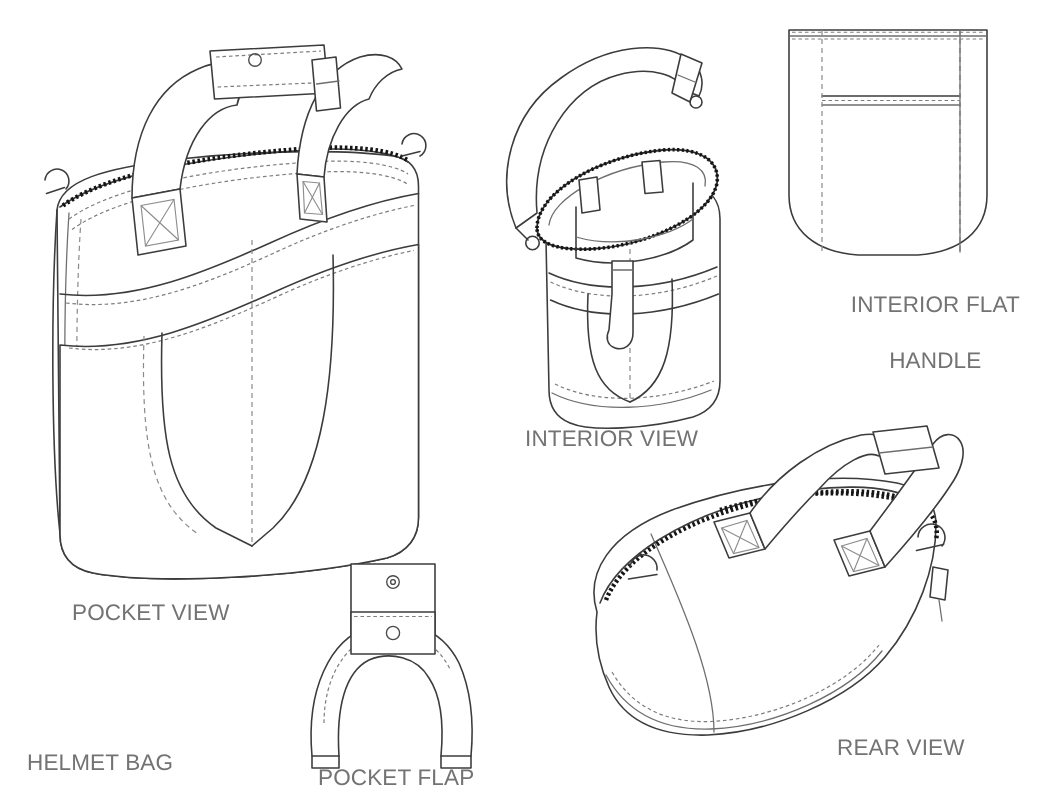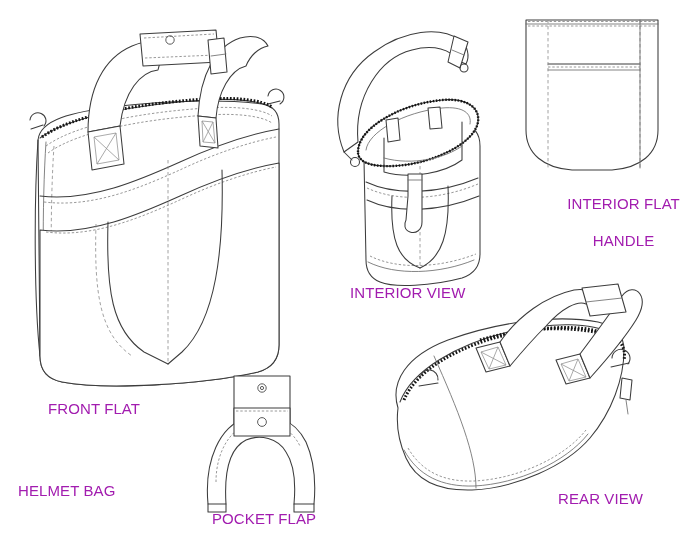--- a/index.html
+++ b/index.html
@@ -20,21 +20,21 @@
   #sheet svg {
     position: absolute;
     left: 0;
     top: 0;
   }
   .view-label {
     position: absolute;
     font-family: "Liberation Sans", sans-serif;
     font-size: 15px;
     letter-spacing: 0.1px;
-    color: #a21caf;
+    color: #737373;
     white-space: pre;
     line-height: 1.25;
   }
   .label-center { text-align: center; }
   
   .ln    { fill: none; stroke: #3c3c3c; stroke-width: 1.05; stroke-linejoin: round; stroke-linecap: round; }
   .ln-l  { fill: none; stroke: #6e6e6e; stroke-width: 0.85; stroke-linejoin: round; stroke-linecap: round; }
   .ln-h  { fill: none; stroke: #2b2b2b; stroke-width: 1.25; stroke-linejoin: round; stroke-linecap: round; }
   .fillw { fill: #ffffff; }
   .stitch{ fill: none; stroke: #7d7d7d; stroke-width: 0.8; stroke-dasharray: 2.4 1.9; stroke-linecap: butt; }
@@ -281,23 +281,23 @@
         C 266 54, 248 76, 230 96 Z"></path>
 
       <path class="fillw ln" d="M 222 6 L 258 2 L 266 30 L 230 34 Z"></path>
       <path class="ln-l" d="M 226 20 L 262 16"></path>
 
       <path class="fillw ln" d="M 262 96 L 272 98 L 270 118 L 260 116 Z"></path>
       <path class="ln-l" d="M 266 118 L 268 132"></path>
     </g>
   </svg>
 
-  <div class="view-label" style="left:48px; top:400px;">FRONT FLAT</div>
-
-  <div class="view-label" style="left:18px; top:482px;text-align:right;">HELMET BAG</div>
+  <div class="view-label" style="left:48px; top:400px;">POCKET VIEW</div>
+
+  <div class="view-label" style="left:18px; top:500px;text-align:right;">HELMET BAG</div>
 
   <div class="view-label" style="left:350px; top:284px;text-align:center;">INTERIOR VIEW</div>
 
   <div class="view-label label-center" style="left:545px; top:176px; width:140px;">
     <span>INTERIOR FLAT</span><br>
     <span>HANDLE</span>
   </div>
 
   <div class="view-label" style="left:212px; top:510px;">POCKET FLAP</div>
 

